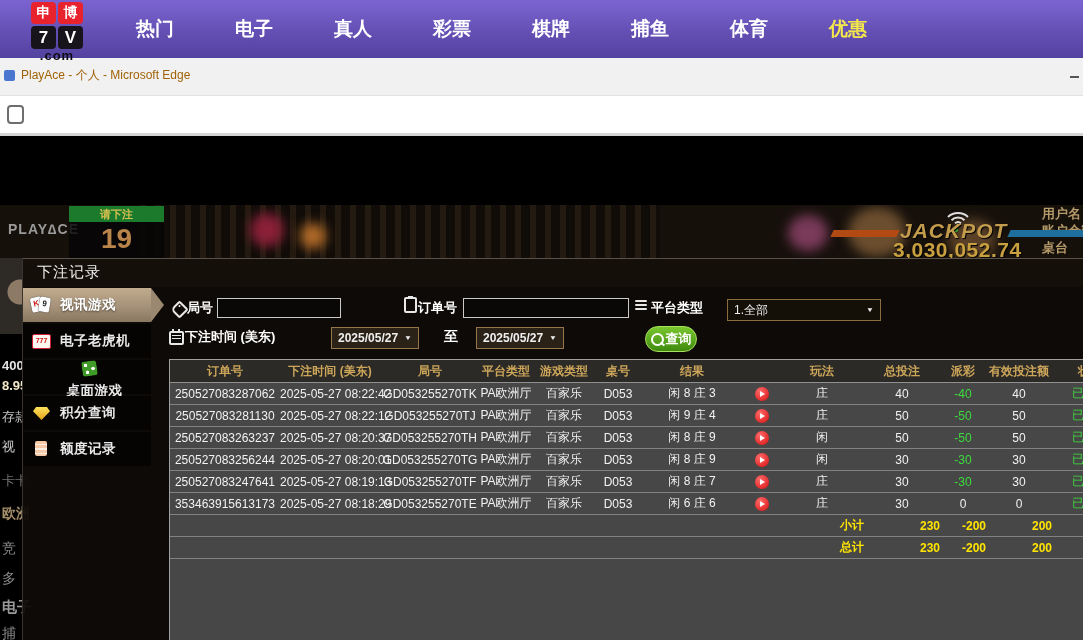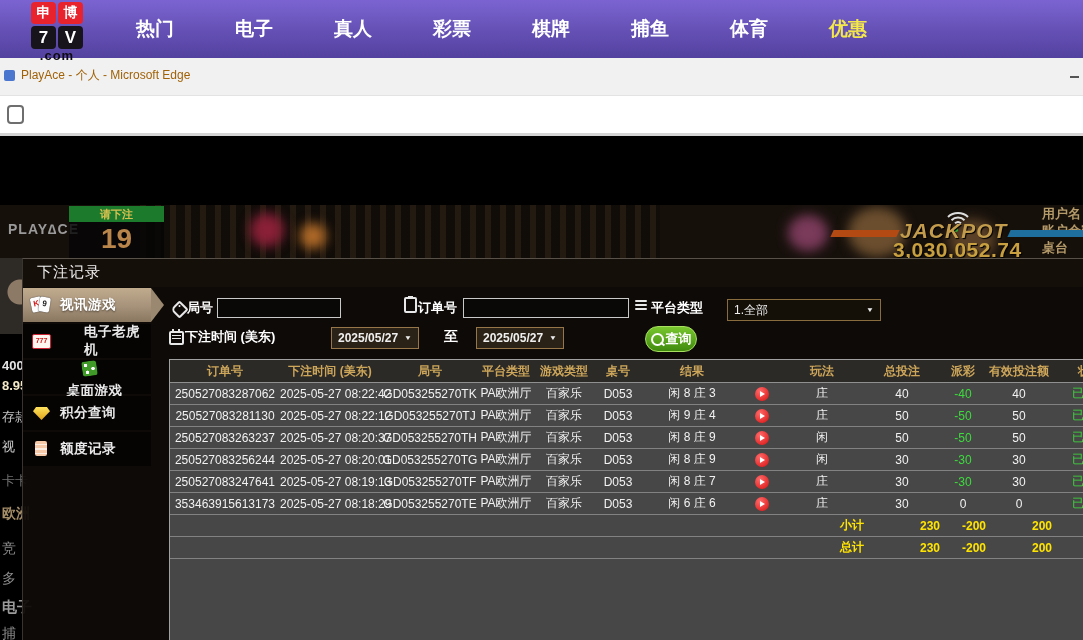--- a/index.html
+++ b/index.html
@@ -215,21 +215,21 @@
 <div class="modal">
   <div class="modal-title">下注记录</div>
   <div id="sidebar">
       <div class="side-item active" style="top: 29px;">
         <span class="side-icon">
           <span class="mini-card k">K</span>
           <span class="mini-card n9">9</span>
         </span>
         <span class="lbl">视讯游戏</span>
       </div>
-      <div class="side-item" style="top: 65px; gap: 24px;">
+      <div class="side-item" style="top: 65px;">
         <span class="side-icon">
           <span class="icon-slot">777</span>
         </span>
         <span class="lbl">电子老虎机</span>
       </div>
       <div class="side-item" style="top: 101px; flex-direction: column;">
         <span class="side-icon">
           <span class="icon-dice"></span>
         </span>
         <span class="lbl">桌面游戏</span>

